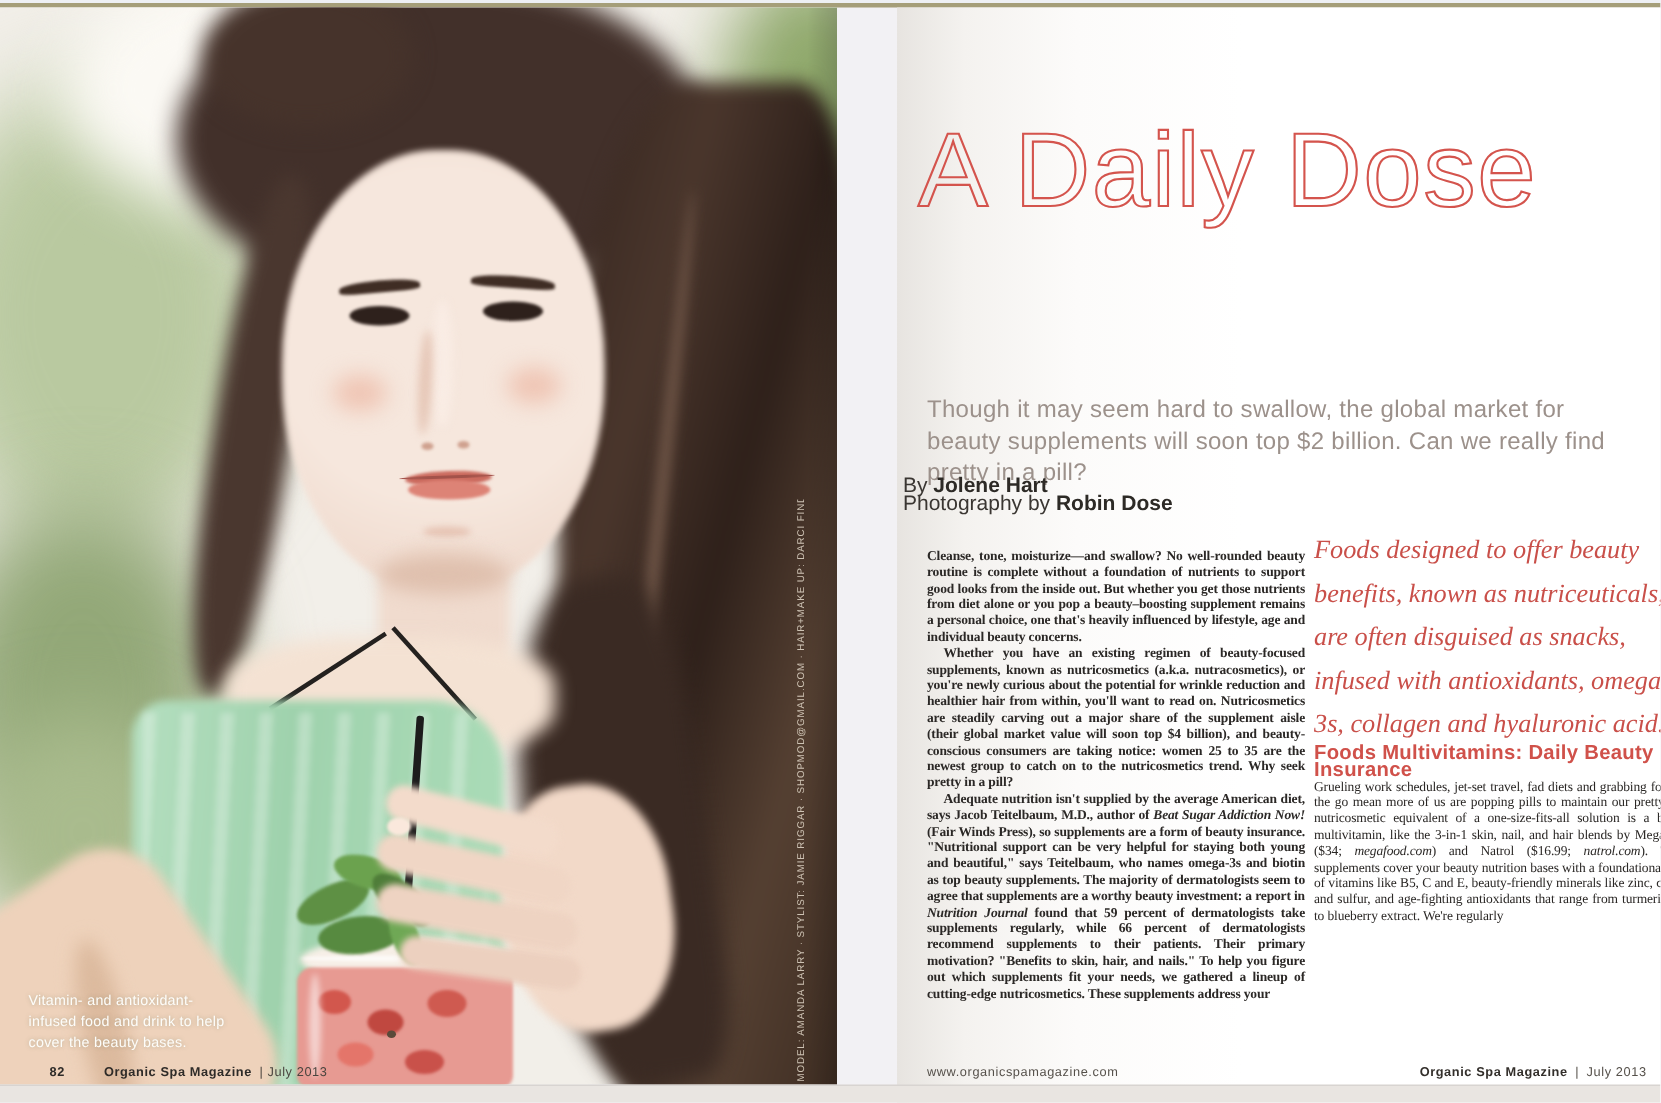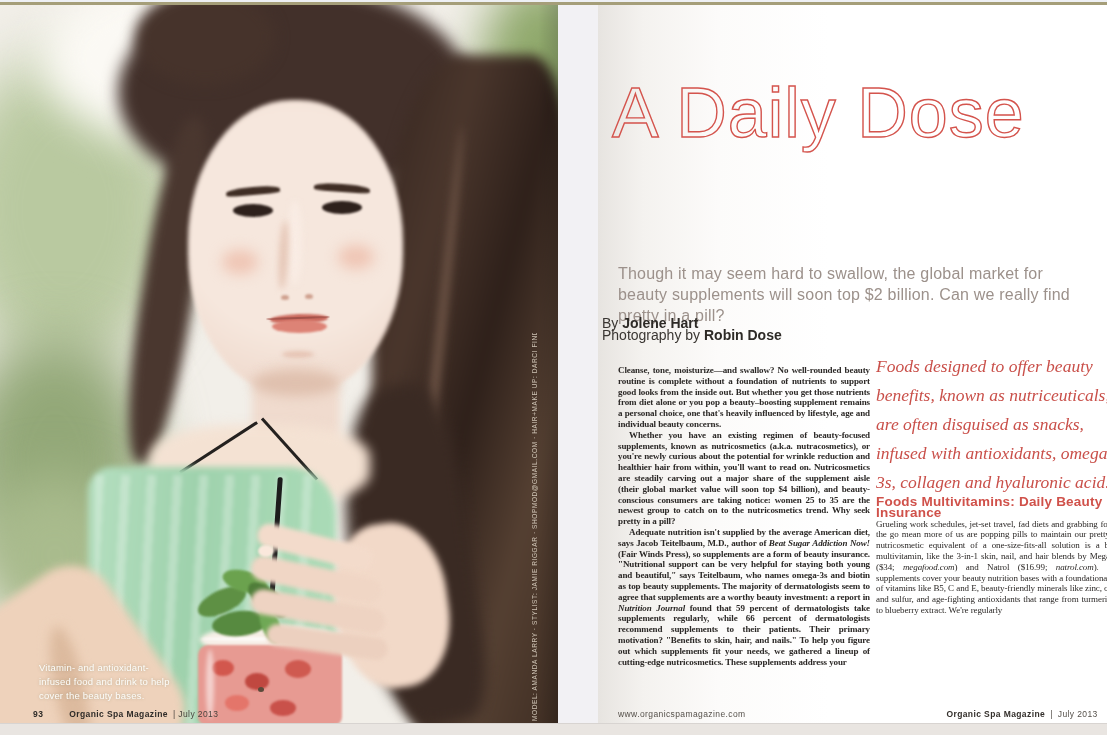--- a/index.html
+++ b/index.html
@@ -10,21 +10,21 @@
   }
   .top-sliver{position:absolute;left:0;top:0;width:1107px;height:2px;background:#eef0f4;}
   .top-rule{position:absolute;left:0;top:2px;width:1107px;height:3px;background:#a59e79;}
   .bottom-strip{position:absolute;left:0;top:723px;width:1107px;height:12px;background:#e9e5e1;border-top:1px solid rgba(0,0,0,0.07);}
 
   
   .photo{position:absolute;left:0;top:5px;width:558px;height:718px;overflow:hidden;background:#f2efe9;}
   .shape{position:absolute;}
 
   .caption{
-    position:absolute;left:39px;top:656px;z-index:40;
+    position:absolute;left:19px;top:656px;z-index:40;
     color:#fdfdfa;font-size:9.5px;line-height:14px;letter-spacing:.2px;
     text-shadow:0 0 3px rgba(90,110,80,.35);
   }
   .photo-footer{
     position:absolute;left:33px;top:704px;z-index:40;display:flex;align-items:baseline;
     font-size:8.5px;color:#2e2b28;letter-spacing:.4px;
   }
   .photo-footer .num{font-weight:bold;margin-right:26px;}
   .photo-footer .mag{font-weight:bold;margin-right:5px;}
   .photo-footer .issue{color:#4a453f;}
@@ -149,21 +149,21 @@
 
   <div class="shape" style="left:336px;top:518px;width:112px;height:165px;background:#f2d9c8;border-radius:45%;transform:rotate(-8deg);filter:blur(3px);"></div>
   <div class="shape" style="left:256px;top:530px;width:118px;height:24px;background:#f3dbcb;border-radius:12px;transform:rotate(14deg);filter:blur(2px);"></div>
   <div class="shape" style="left:250px;top:562px;width:132px;height:25px;background:#f0d6c5;border-radius:13px;transform:rotate(12deg);filter:blur(2px);"></div>
   <div class="shape" style="left:250px;top:594px;width:136px;height:25px;background:#eed3c2;border-radius:13px;transform:rotate(10deg);filter:blur(2px);"></div>
   <div class="shape" style="left:266px;top:626px;width:122px;height:22px;background:#ecd0bf;border-radius:11px;transform:rotate(8deg);filter:blur(2px);"></div>
   <div class="shape" style="left:258px;top:540px;width:16px;height:12px;background:#fae8dc;border-radius:50%;filter:blur(1px);"></div>
 
   <div class="caption">Vitamin- and antioxidant-<br>infused food and drink to help<br>cover the beauty bases.</div>
   <div class="photo-footer">
-    <span class="num">93</span>
+    <span class="num">82</span>
     <span class="mag">Organic Spa Magazine</span>
     <span class="issue">|</span>&nbsp;
     <span class="issue">July 2013</span>
   </div>
   <div class="credit-vert">MODEL: AMANDA LARRY · STYLIST: JAMIE RIGGAR · SHOPMOD@GMAIL.COM · HAIR+MAKE UP: DARCI FIND · ARTISTGROUP.COM</div>
   <div class="gutter-left"></div>
 </div>
 
 <div class="rpage">
   <div class="title">

